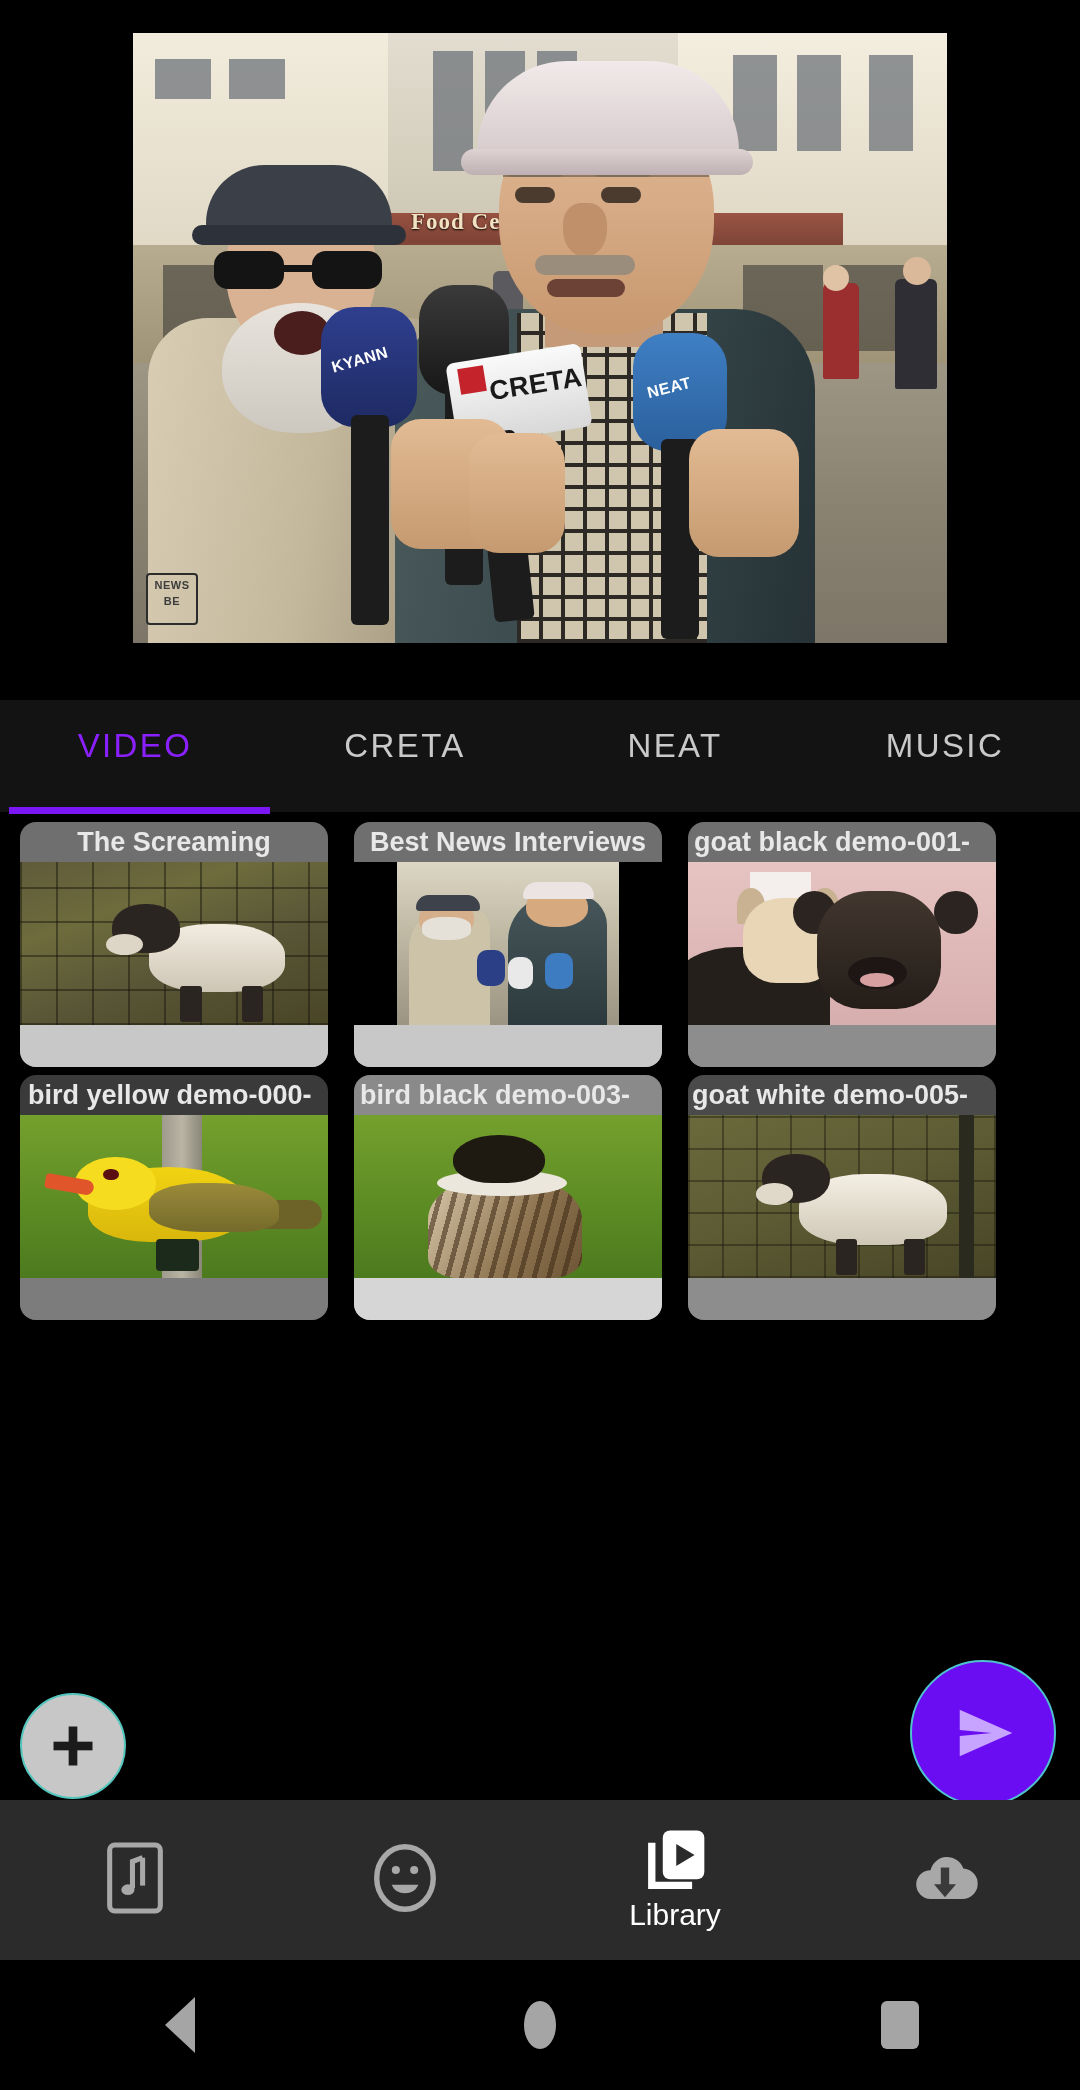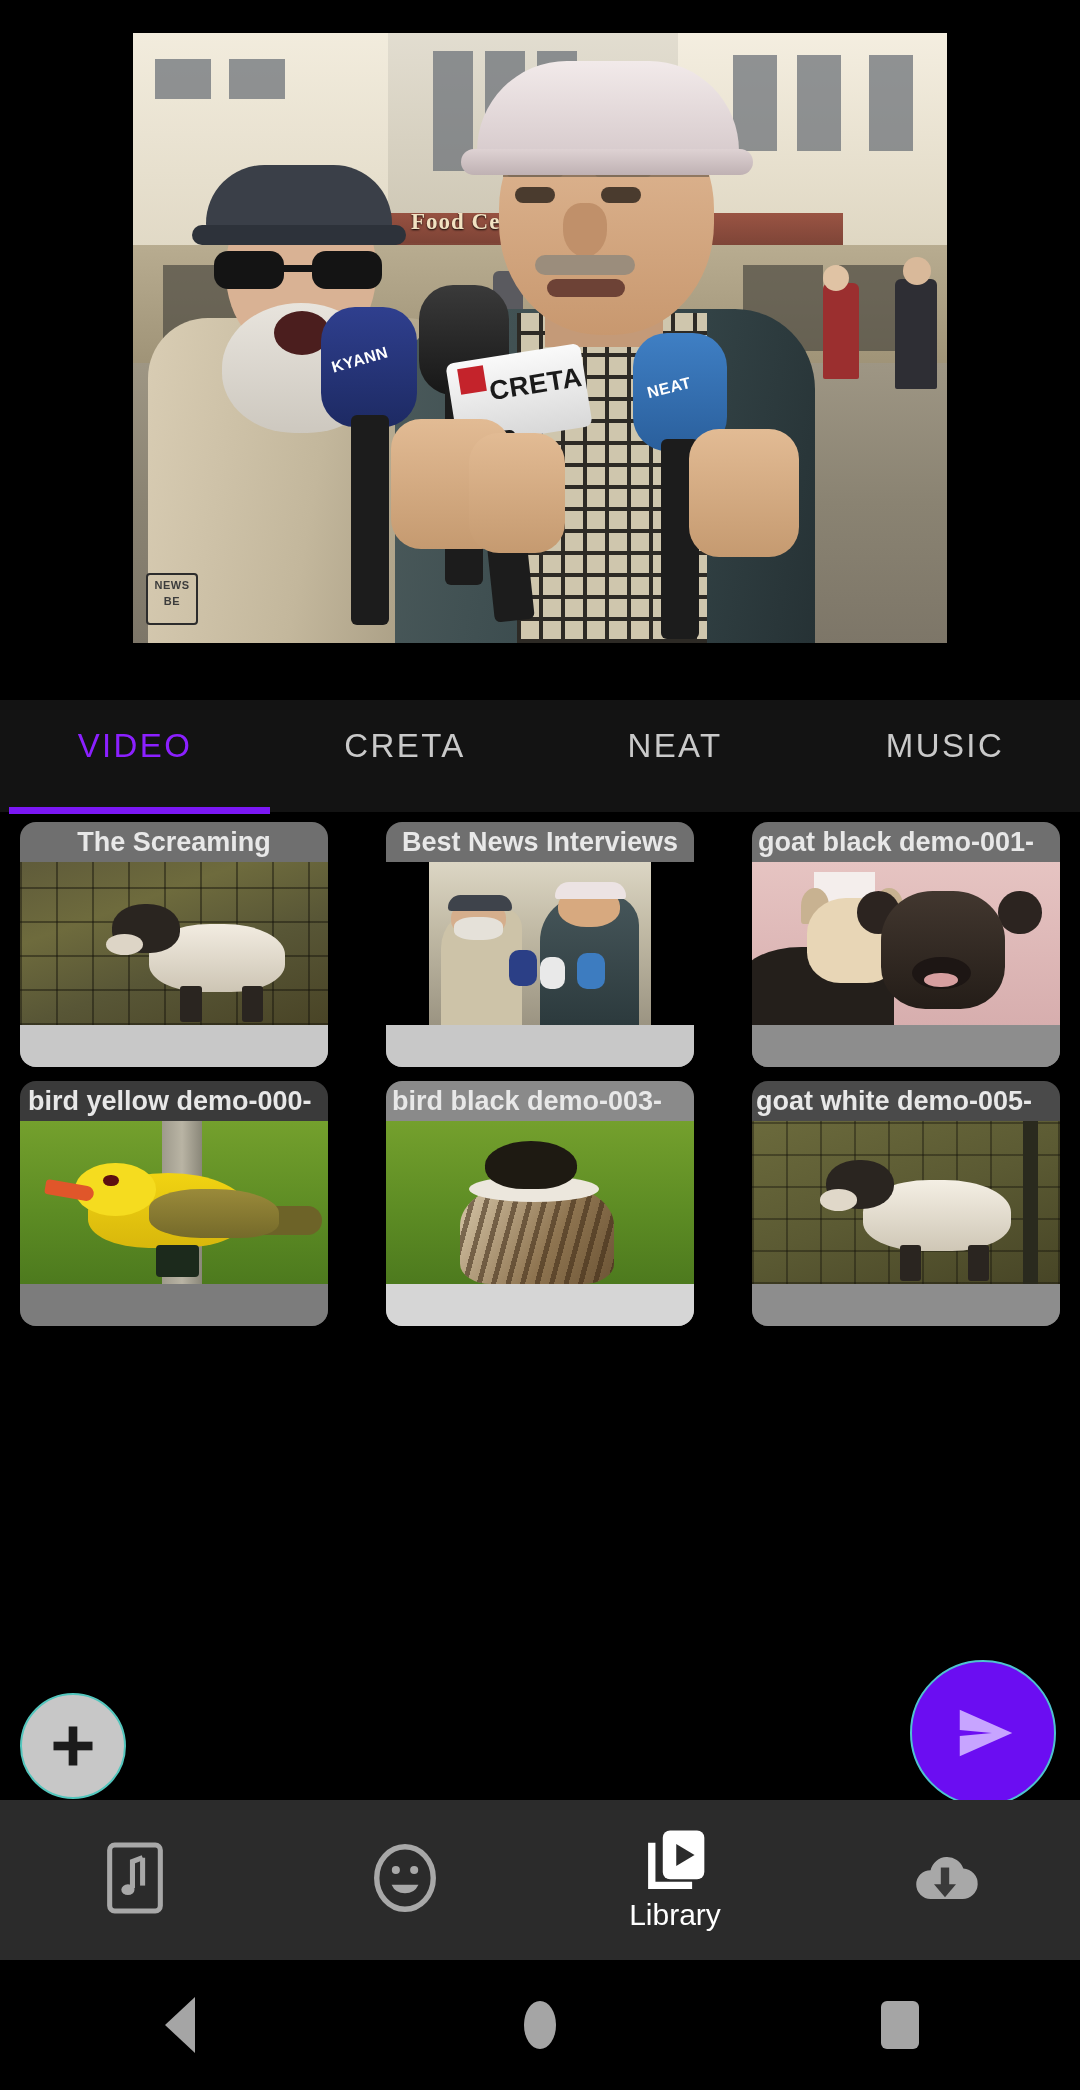--- a/index.html
+++ b/index.html
@@ -175,21 +175,21 @@
   .tab-underline {
     position:absolute; left:9px; top:807px; width:261px; height:7px;
     background:#7b17f5;
   }
 
   
   .grid {
     position:absolute; left:0; top:822px; width:1080px; height:540px;
     padding:0 20px;
   }
-  .grid-row { display:flex; gap:26px; margin-bottom:14px;justify-content:space-between; }
+  .grid-row { display:flex; gap:26px; margin-bottom:8px; }
   .card {
     width:308px; height:245px;
     border-radius:16px; overflow:hidden;
     position:relative;
     display:flex; flex-direction:column;
   }
   .card-title {
     height:40px; line-height:40px;
     font-size:27px; font-weight:bold; color:#e8e8e8;
     white-space:nowrap; text-align:center;

